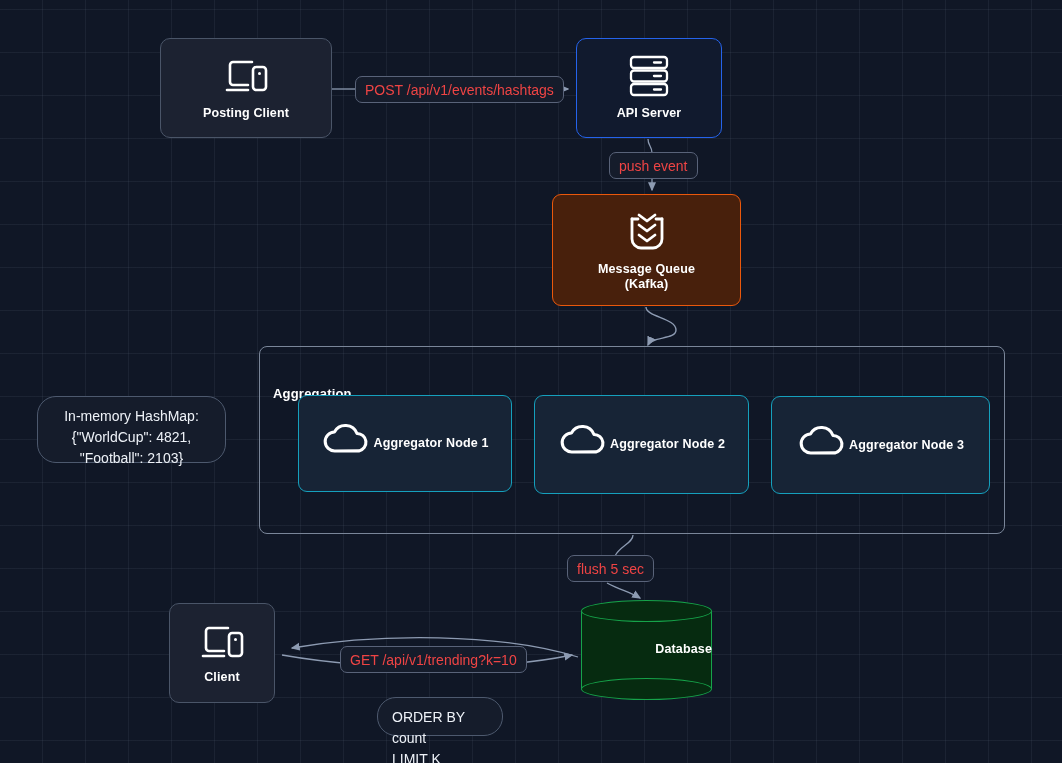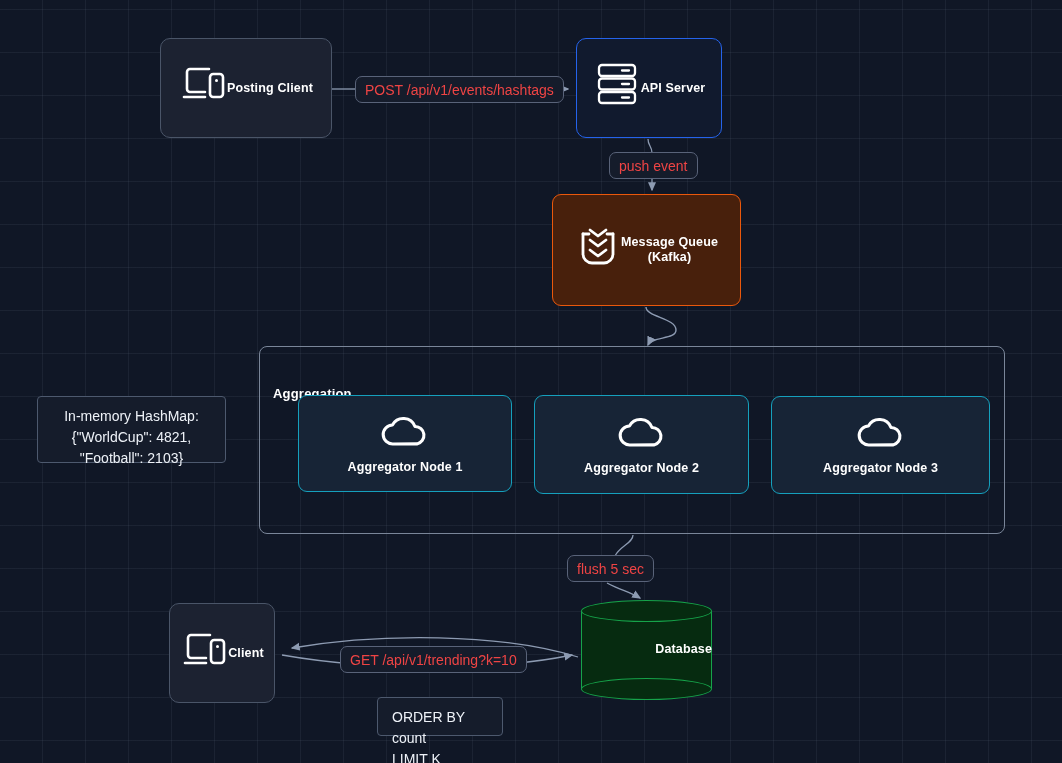--- a/index.html
+++ b/index.html
@@ -32,21 +32,21 @@
     height: 763px;
     pointer-events: none;
   }
 
   
   .node {
     position: absolute;
     box-sizing: border-box;
     border-radius: 10px;
     display: flex;
-    flex-direction: row;
+    flex-direction: column;
     align-items: center;
     justify-content: center;
   }
   .node-label {
     color: #ffffff;
     font-size: 12.5px;
     font-weight: bold;
     letter-spacing: 0.15px;
     text-align: center;
     line-height: 15px;
@@ -110,21 +110,21 @@
     letter-spacing: 0.2px;
     margin-top: 28px;
   }
   .agg-node {
     position: absolute;
     box-sizing: border-box;
     background: #172436;
     border: 1.4px solid #15a0bd;
     border-radius: 9px;
     display: flex;
-    flex-direction: column;
+    flex-direction: row;
     align-items: center;
     justify-content: center;
   }
   #agg-node-1 { left: 298px; top: 395px; width: 214px; height: 97px; }
   #agg-node-2 { left: 534px; top: 395px; width: 215px; height: 99px; }
   #agg-node-3 { left: 771px; top: 396px; width: 219px; height: 98px; }
   .agg-node .icon { margin-bottom: 11px; }
 
   
   #database {
@@ -190,21 +190,21 @@
   #label-push   { left: 609px; top: 152px; height: 27px; }
   #label-flush  { left: 567px; top: 555px; height: 27px; }
   #label-get    { left: 340px; top: 646px; height: 27px; }
 
   
   .note {
     position: absolute;
     box-sizing: border-box;
     background: #151c2b;
     border: 1px solid #4d596e;
-    border-radius: 4px;
+    border-radius: 19px;
     color: #eef2f8;
     font-size: 14px;
     line-height: 21px;
     padding: 9px 14px;
     white-space: pre-line;
   }
   #note-hashmap {
     left: 37px; top: 396px;
     width: 189px; height: 67px;
     text-align: center;

